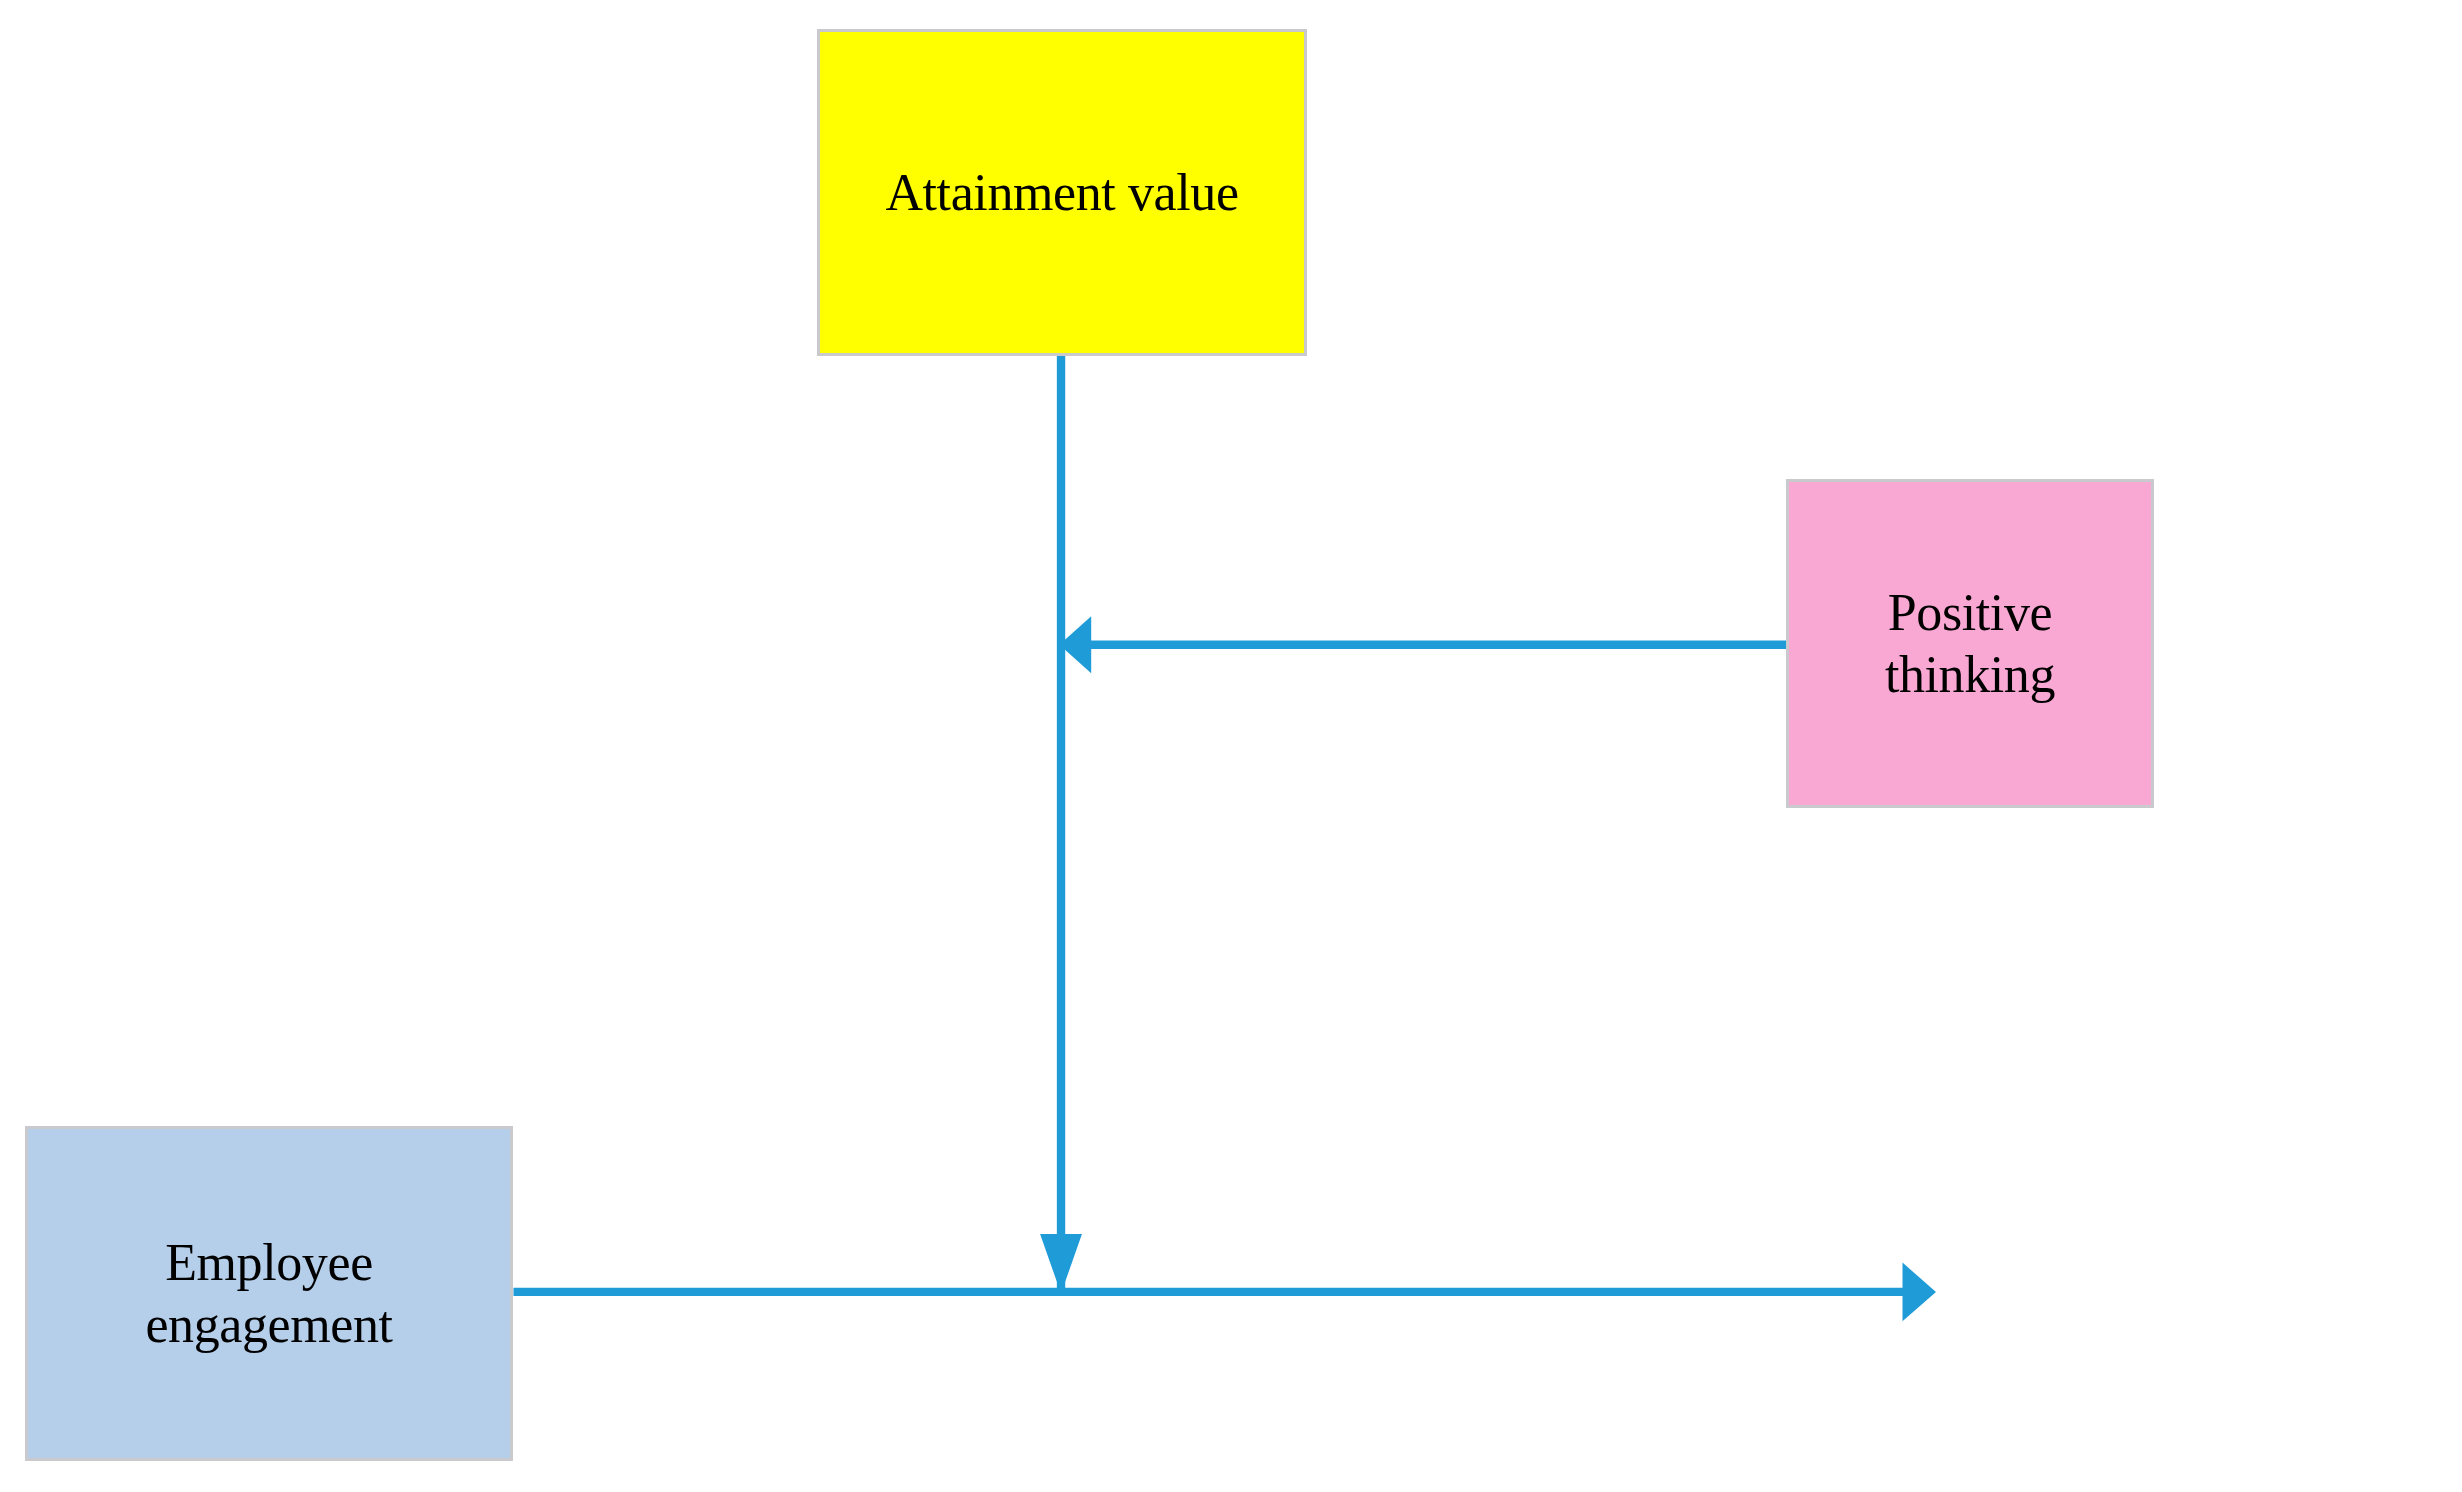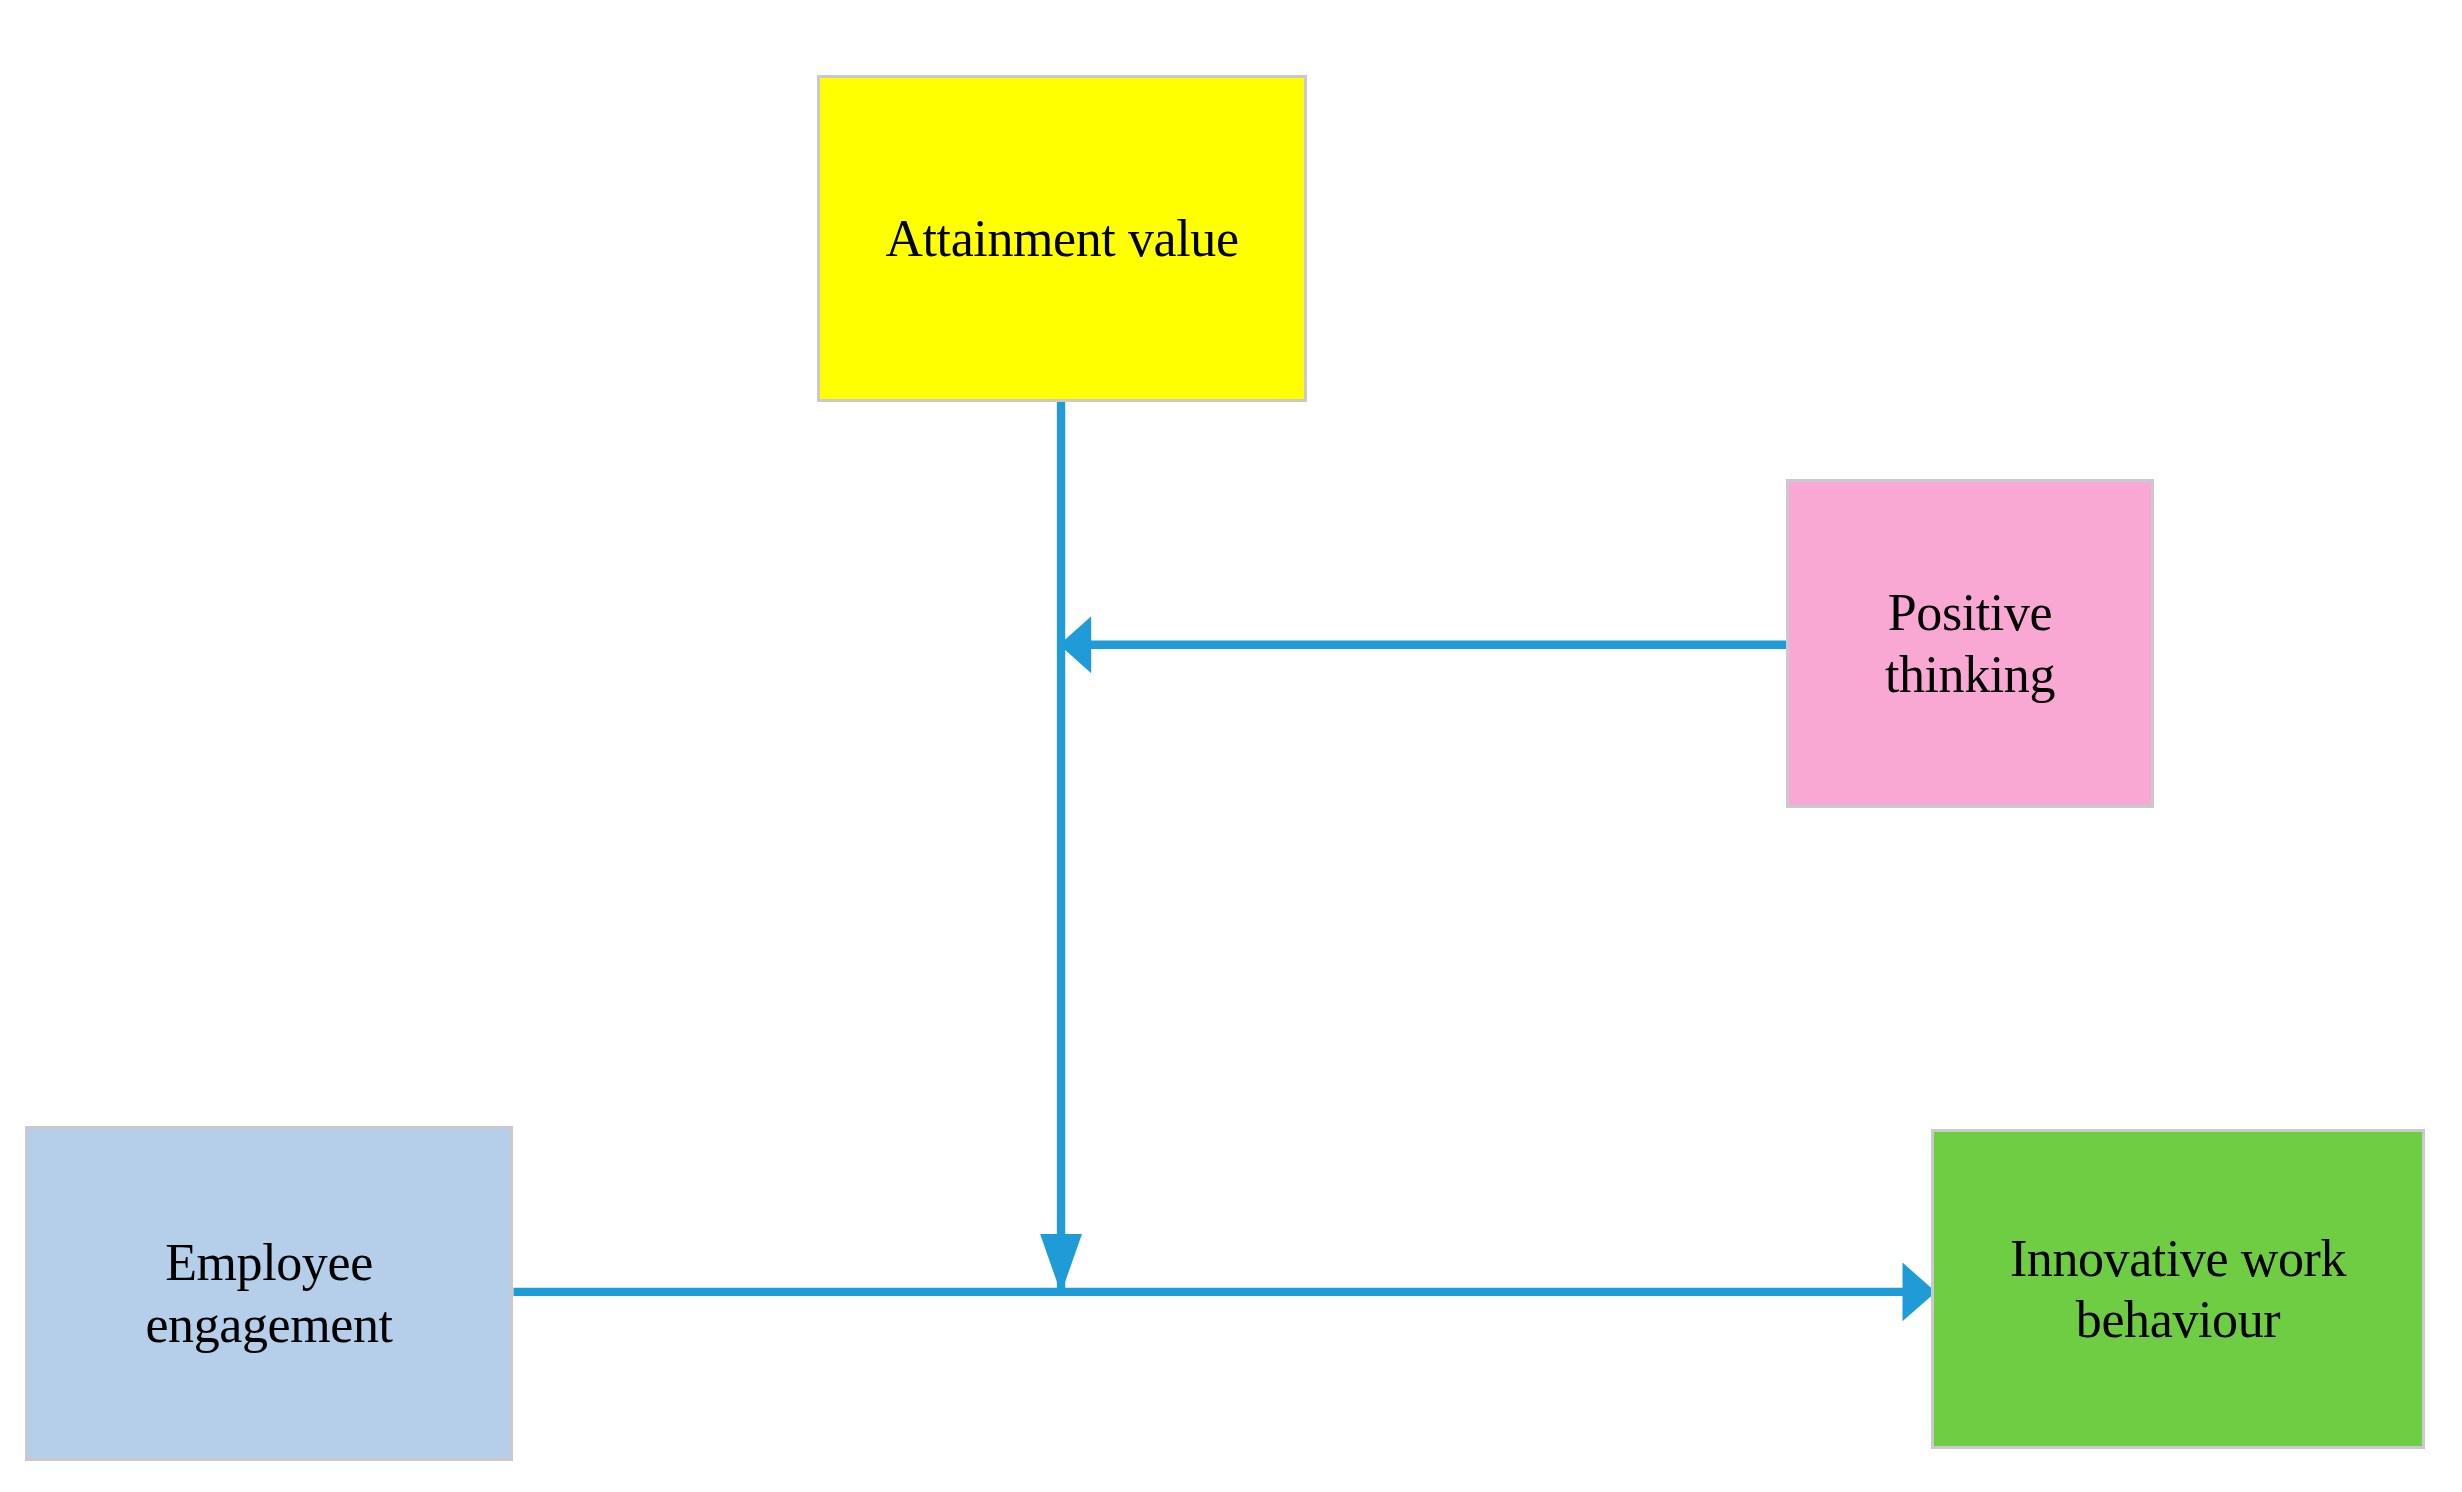--- a/index.html
+++ b/index.html
@@ -37,21 +37,20 @@
   .node-label {
     display: block;
     padding: 0 15px;
     white-space: pre-line;
   }
 
   #node-attainment-value {
     left: 817px;  top: 29px;
     width: 490px; height: 327px;
     background: #ffff00;
-    margin-top: 46px;
   }
   #node-positive-thinking {
     left: 1786px; top: 479px;
     width: 368px; height: 329px;
     background: #f9a8d4;
   }
   #node-employee-engagement {
     left: 25px;   top: 1126px;
     width: 488px; height: 335px;
     background: #b5cfea;
@@ -100,19 +99,15 @@
 
   <div class="node" id="node-positive-thinking">
     <span class="node-label">Positive thinking</span>
   </div>
 
   <div class="node" id="node-employee-engagement">
     <span class="node-label">Employee
 engagement</span>
   </div>
 
-  <div class="node" id="node-innovative-work-behaviour">
-    <span class="node-label">Innovative work
-behaviour</span>
-  </div>
 
 </div>
 
 
 </body></html>

